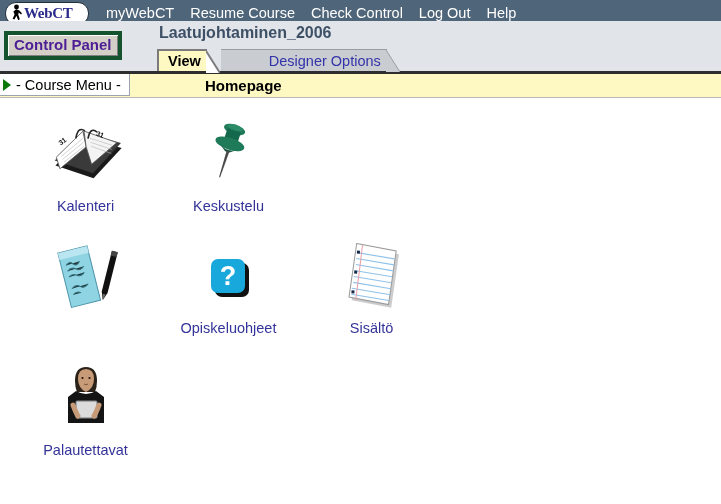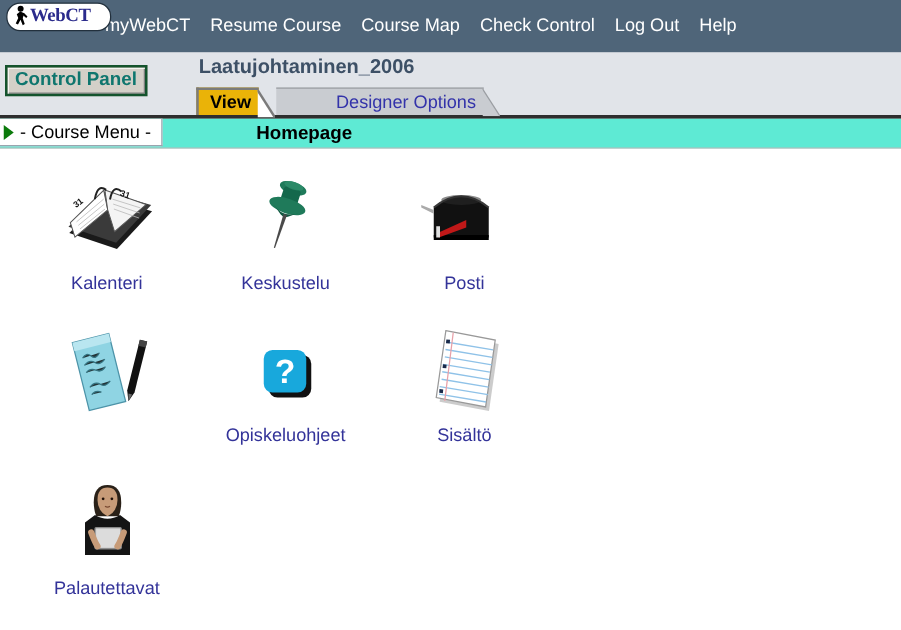--- a/index.html
+++ b/index.html
@@ -11,24 +11,24 @@
     height: 504px;
     overflow: hidden;
     background: #ffffff;
     font-family: "Liberation Sans", sans-serif;
     -webkit-font-smoothing: none;
   }
 
   
   #topnav {
     position: relative;
-    height: 42px;
+    height: 21px;
     background: #4f6579;
     display: flex;
-    align-items: center;
+    align-items: flex-start;
   }
   #logo {
     position: absolute;
     left: 5px;
     top: 2px;
     width: 82px;
     height: 21px;
     background: #ffffff;
     border-radius: 11px / 11px;
     border: 1px solid #22303d;
@@ -46,21 +46,21 @@
   #logo-text {
     font-family: "Liberation Serif", serif;
     font-weight: bold;
     font-size: 15px;
     color: #2b2b8c;
     letter-spacing: -0.3px;
     line-height: 1;
     margin-left: 0px;
   }
   #nav-items {
-    margin-left: 84px;
+    margin-left: 106px;
     display: flex;
     align-items: center;
     gap: 16px;
     white-space: nowrap;
   }
   .nav-item {
     color: #ffffff;
     font-size: 14.5px;
     line-height: 26px;
     cursor: pointer;
@@ -75,26 +75,26 @@
     border-bottom: 3px solid #2e2e2e;
   }
   #cp-wrap {
     position: absolute;
     left: 4px;
     top: 10px;
   }
   #control-panel-btn {
     display: inline-block;
     background: #d4d0c8;
-    border: 2px solid #14532d;
+    border: 4px solid #14532d;
     box-shadow: inset 1px 1px 0 #ffffff, inset -1px -1px 0 #808080;
     padding: 2px 6px 3px 6px;
     font-size: 15px;
     font-weight: bold;
-    color: #0f766e;
+    color: #4c1d95;
     cursor: pointer;
     line-height: 1.05;
   }
   #title-area {
     position: absolute;
     left: 159px;
     top: 2px;
   }
   #course-title {
     font-size: 16px;
@@ -124,41 +124,41 @@
     box-sizing: border-box;
   }
   .tab .tab-slant {
     position: absolute;
     right: -13px;
     top: 0;
     width: 14px;
     height: 22px;
   }
   .tab-active {
-    background: #eab308;
+    background: #fef9c3;
     color: #000000;
     font-weight: bold;
     border-top: 2px solid #7b7b7b;
     border-left: 2px solid #7b7b7b;
     z-index: 3;
   }
   .tab-inactive {
     background: #c9ccd1;
     color: #3333aa;
     border-top: 1px solid #9a9da2;
     margin-left: 14px;
     z-index: 1;
     padding-left: 48px;
   }
 
   
   #menurow {
     position: relative;
     height: 23px;
-    background: #5eead4;
+    background: #fef9c3;
     display: flex;
     align-items: center;
     border-bottom: 1px solid #b8b8b8;
   }
   #course-menu-box {
     position: absolute;
     left: 0px;
     top: 0px;
     height: 22px;
     display: flex;
@@ -242,21 +242,20 @@
         <path d="M7.2 5.2 L10.4 6.6 L9.2 10.6 L10.8 15.2 L9.2 16.2 L7.4 11.8 L5.4 15.6 L3.6 14.8 L5.6 10.4 L4.4 7.4 Z" fill="#000"></path>
         <path d="M10.2 6.4 L13 9.2 L12 10.4 L9.2 8.0 Z" fill="#000"></path>
       </svg>
     </span>
     <span id="logo-text">WebCT</span>
   </div>
 
   <div id="nav-items">
     <span class="nav-item">myWebCT</span>
     <span class="nav-item">Resume Course</span>
-    <span class="nav-item">Course Map</span>
     <span class="nav-item">Check Control</span>
     <span class="nav-item">Log Out</span>
     <span class="nav-item">Help</span>
   </div>
 </div>
 
 <div id="headerband">
 
   <div id="cp-wrap">
     <span id="control-panel-btn">Control Panel</span>
@@ -335,34 +334,20 @@
             <ellipse cx="33" cy="27" rx="15" ry="6" fill="#1f7a5a"></ellipse>
             <path d="M22 29 q11 9 22 0 l-8 6 q-3 2 -6 0 Z" fill="#0f5840"></path>
             <polygon points="32,34 35,34 34,62 33,62" fill="#4a4a4a"></polygon>
             <ellipse cx="33" cy="10" rx="8" ry="3" fill="#2e8f6b" opacity="0.8"></ellipse>
           </g>
         </svg>
       </div>
       <div class="icon-label">Keskustelu</div>
     </div>
 
-    <div class="icon-cell">
-      <div class="icon-art">
-        <svg width="86" height="72" viewBox="0 0 86 72">
-          <path d="M18 28 q22 -18 44 0 v24 h-44 Z" fill="#111111"></path>
-          <path d="M18 28 q22 -18 44 0" fill="none" stroke="#3a3a3a" stroke-width="1.5"></path>
-          <rect x="18" y="50" width="44" height="4" fill="#000"></rect>
-          <polygon points="22,48 44,38 44,44 22,52" fill="#c01818"></polygon>
-          <polygon points="20,43 23,43 23,52 20,52" fill="#e0e0e0"></polygon>
-          <path d="M18 30 L8 26 L8 28 L18 33 Z" fill="#aaa"></path>
-          <ellipse cx="40" cy="22" rx="16" ry="4" fill="#2b2b2b" opacity="0.55"></ellipse>
-        </svg>
-      </div>
-      <div class="icon-label">Posti</div>
-    </div>
   </div>
 
   <div class="icon-row row-gap-2 pad-left">
 
     <div class="icon-cell">
       <div class="icon-art">
         <svg width="92" height="72" viewBox="0 0 92 72">
           <g transform="rotate(-14 46 36)">
             <rect x="24" y="8" width="30" height="56" fill="#8fd4e3" stroke="#4c93a8" stroke-width="1"></rect>
             <rect x="24" y="8" width="30" height="7" fill="#b9e6f0"></rect>

